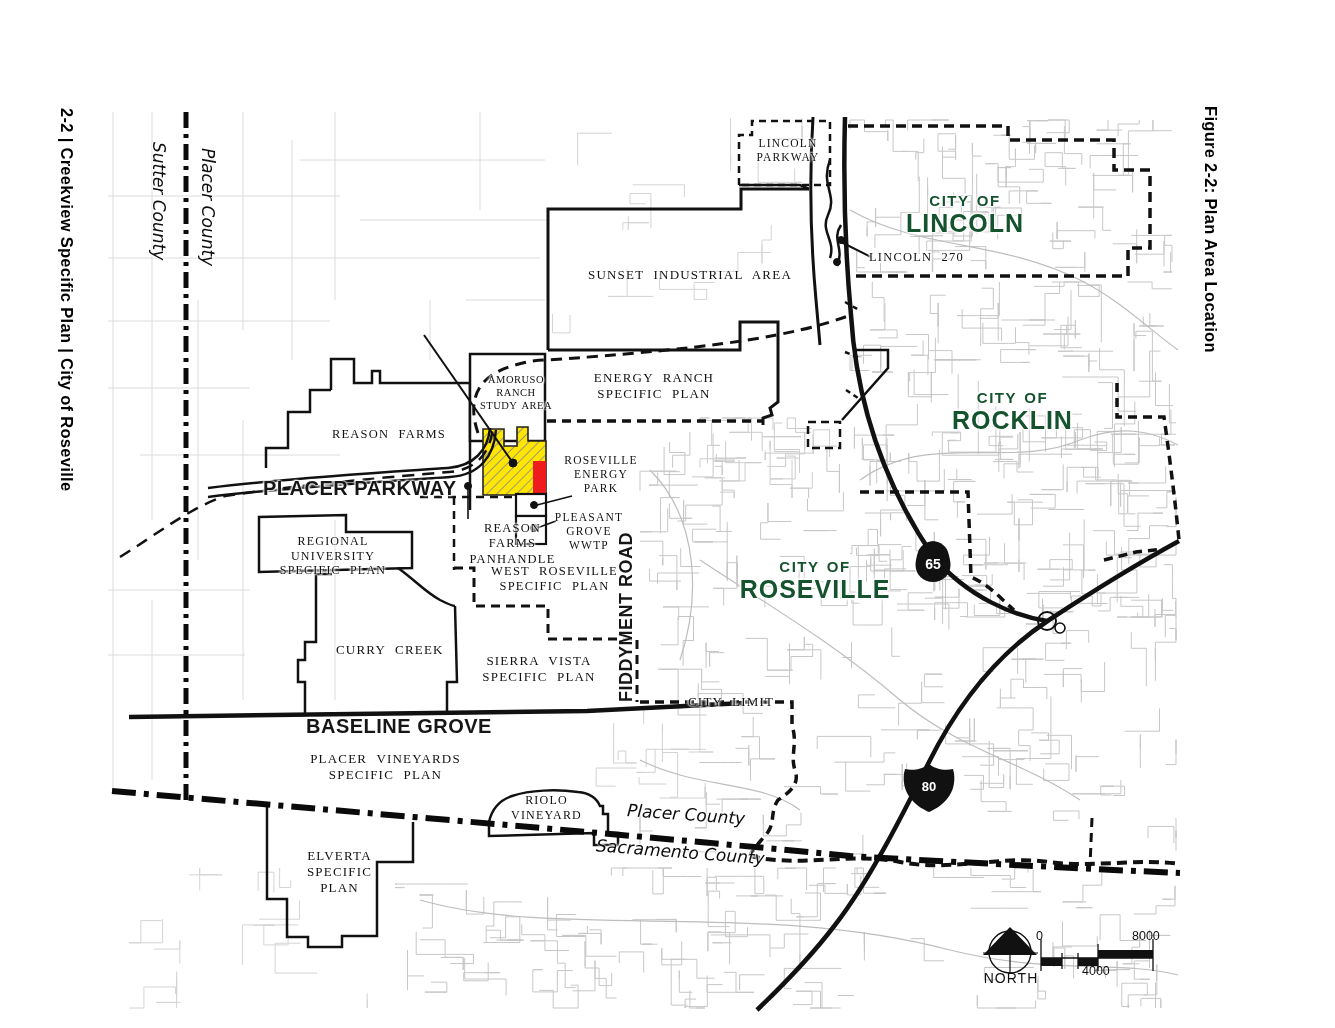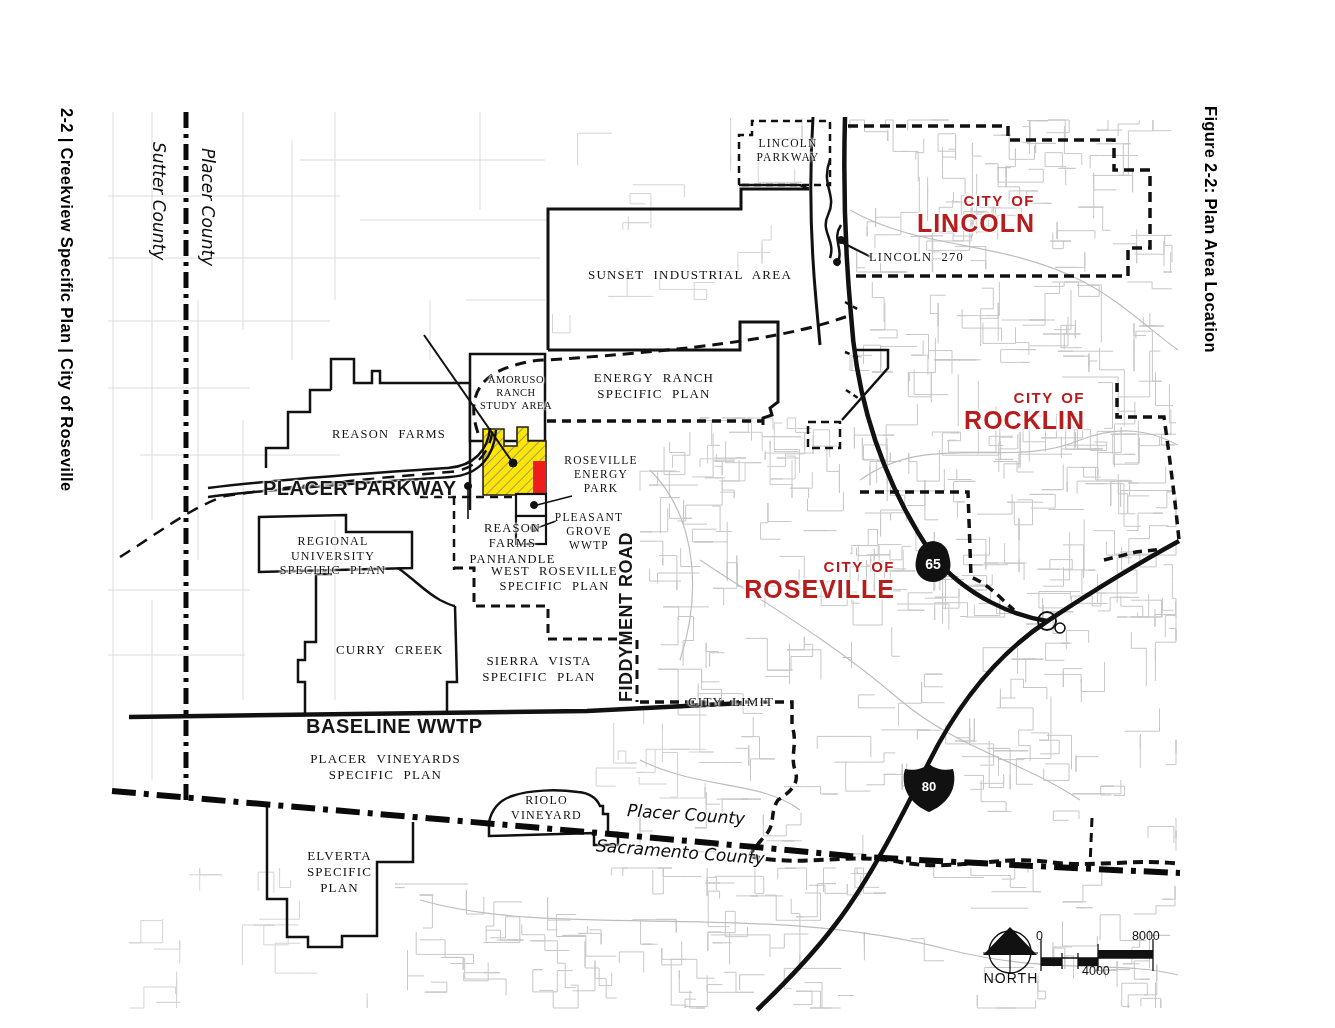--- a/index.html
+++ b/index.html
@@ -3,21 +3,21 @@
 <meta charset="utf-8">
 <style>
   html,body{margin:0;padding:0;background:#fff;}
   #page{position:relative;width:1335px;height:1028px;background:#ffffff;overflow:hidden;
         font-family:"Liberation Sans",sans-serif;}
   #linework{position:absolute;left:0;top:0;}
   .lbl{position:absolute;color:#111;}
   .serif{font-family:"Liberation Serif","DejaVu Serif",serif;font-size:12.5px;line-height:1.22;
          letter-spacing:1.2px;word-spacing:5px;text-align:center;
          text-shadow:0 0 3px #fff,0 0 3px #fff,1px 1px 2px #fff,-1px -1px 2px #fff;}
-  .city{font-weight:bold;text-align:right;line-height:1.1;color:#b91c1c;
+  .city{font-weight:bold;text-align:center;line-height:1.1;color:#14532d;
         text-shadow:0 0 3px #fff,0 0 4px #fff,1px 1px 2px #fff,-1px -1px 2px #fff,0 0 5px #fff;}
   .city .l1{font-size:15px;letter-spacing:1.5px;word-spacing:2px;}
   .city .l2{font-size:25px;letter-spacing:1px;}
   .roadlbl{font-weight:bold;font-size:20px;letter-spacing:.5px;color:#161616;white-space:nowrap;
         text-shadow:0 0 3px #fff,1px 1px 2px #fff,-1px -1px 2px #fff;}
   .vlabel{transform-origin:0 0;transform:rotate(90deg);white-space:nowrap;}
   .vlabel-up{transform-origin:0 0;transform:rotate(-90deg);white-space:nowrap;}
   .caption{font-weight:bold;font-size:16.5px;color:#000;letter-spacing:.3px;}
   .hand{font-family:"DejaVu Sans",sans-serif;font-style:italic;font-size:17px;color:#0d0d0d;
         white-space:nowrap;text-shadow:0 0 3px #fff,1px 1px 2px #fff,-1px -1px 2px #fff;}
@@ -636,21 +636,21 @@
   <div class="lbl city" style="left:940px;top:390px;width:145px;">
     <div class="l1">CITY OF</div>
     <div class="l2">ROCKLIN</div>
   </div>
   <div class="lbl city" style="left:735px;top:559px;width:160px;">
     <div class="l1">CITY OF</div>
     <div class="l2">ROSEVILLE</div>
   </div>
 
   <div class="lbl roadlbl" style="left:263px;top:477px;">PLACER PARKWAY</div>
-  <div class="lbl roadlbl" style="left:306px;top:715px;">BASELINE WWTP</div>
+  <div class="lbl roadlbl" style="left:306px;top:715px;">BASELINE GROVE</div>
   <div class="lbl vlabel-up roadlbl" style="left:616px;top:702px;width:186px;font-size:18px;">FIDDYMENT ROAD</div>
 
 
   <div class="lbl serif" style="left:742px;top:136px;width:92px;font-size:11.5px;">
     <div>LINCOLN</div>
     <div>PARKWAY</div>
   </div>
   <div class="lbl serif nowrap" style="left:869px;top:250px;">LINCOLN 270</div>
   <div class="lbl serif nowrap" style="left:588px;top:267px;font-size:13px;">SUNSET INDUSTRIAL AREA</div>
   <div class="lbl serif" style="left:584px;top:370px;width:140px;font-size:13px;">

